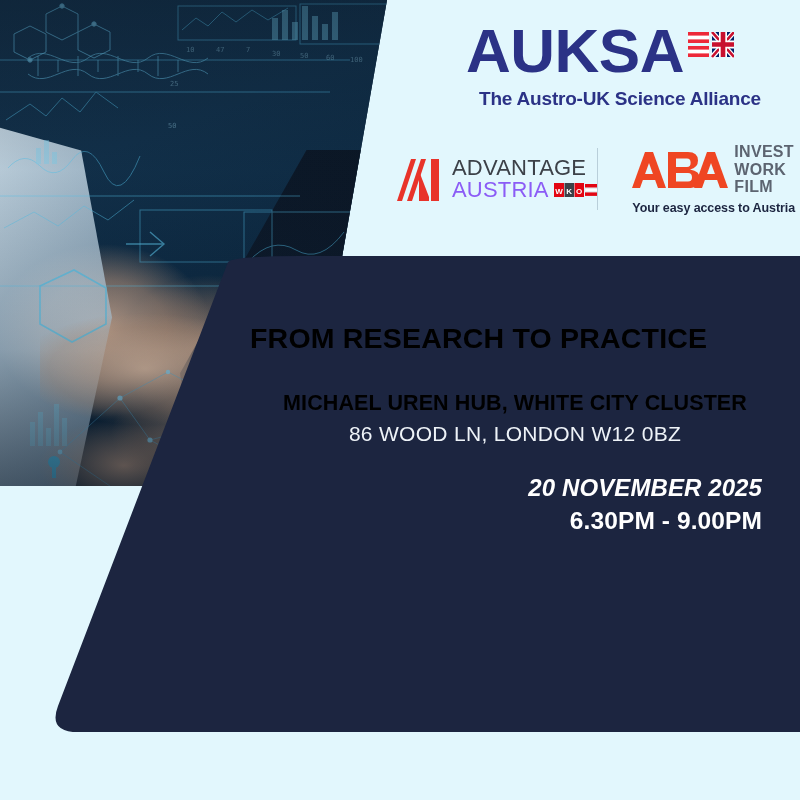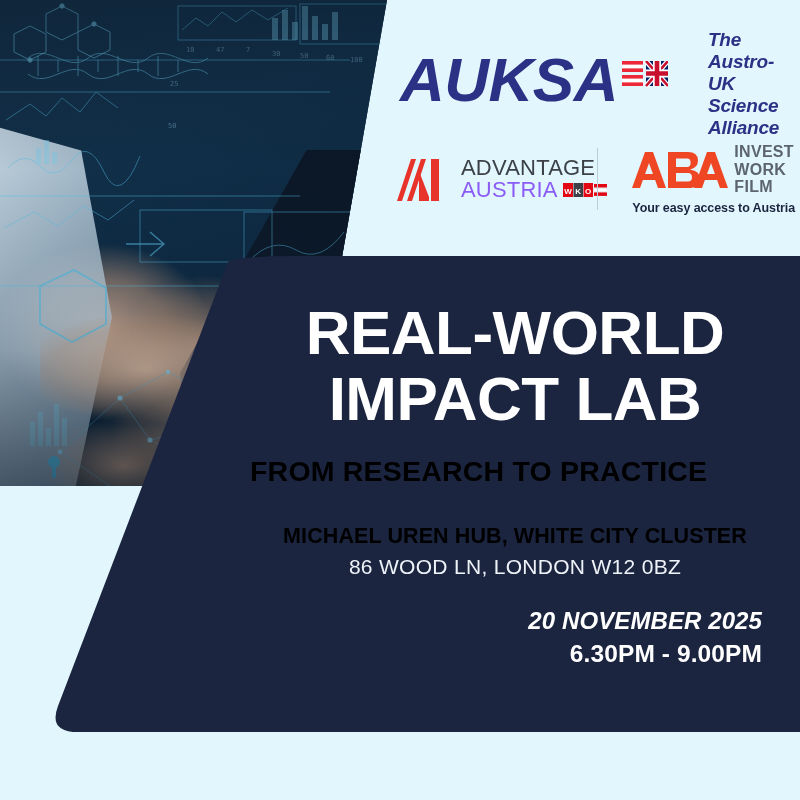--- a/index.html
+++ b/index.html
@@ -72,21 +72,21 @@
     position:absolute; left:0; top:0;
     width:800px; height:800px;
     pointer-events:none;
   }
   .navy-panel svg { display:block; width:800px; height:800px; }
 
   
   .logo-block {
     position:absolute; left:400px; top:22px;
     width:400px;
-    display:flex; flex-direction:row; align-items:center;font-style:italic;
+    display:flex; flex-direction:column; align-items:center;
   }
   .auksa-row {
     display:flex; align-items:flex-start; justify-content:center;
     gap:4px;
   }
   .auksa-word {
     font-size:62px; font-weight:700; letter-spacing:-0.5px;
     color:#2b3286; line-height:.95;
     font-family:"Liberation Sans", sans-serif;
   }
@@ -104,21 +104,21 @@
     position:absolute; left:395px; top:140px;
     width:400px; height:78px;
     display:flex; align-items:center; justify-content:space-between;
   }
   .partner-divider {
     position:absolute; left:597px; top:148px;
     width:1px; height:62px; background:#b9cfda;
   }
 
   
-  .adv { display:flex; align-items:center; gap:20px; }
+  .adv { display:flex; align-items:center; gap:11px; }
   .adv-mark { width:46px; height:44px; flex:none; }
   .adv-mark svg { display:block; width:46px; height:44px; }
   .adv-text { display:flex; flex-direction:column; line-height:1.0; }
   .adv-l1 { font-size:22px; font-weight:400; color:#3c4148; letter-spacing:.2px; }
   .adv-l2row { display:flex; align-items:center; gap:5px; }
   .adv-l2 { font-size:22px; font-weight:400; color:#8b5cf6; letter-spacing:.2px; }
   .wko { width:44px; height:14px; }
   .wko svg { display:block; width:44px; height:14px; }
 
   
@@ -383,24 +383,20 @@
           <span>WORK</span>
           <span>FILM</span>
         </span>
       </span>
       <span class="aba-tag">Your easy access to Austria</span>
     </div>
   </div>
   <div class="partner-divider"></div>
 
   <div class="content">
-    <div class="title">
-      <div>REAL-WORLD</div>
-      <div>IMPACT LAB</div>
-    </div>
     <div class="subtitle">FROM RESEARCH TO PRACTICE</div>
     <div class="venue">
       <div class="venue-line1">MICHAEL UREN HUB, WHITE CITY CLUSTER</div>
       <div class="venue-line2">86 WOOD LN, LONDON W12 0BZ</div>
     </div>
     <div class="datetime">
       <div class="date-line">20 NOVEMBER 2025</div>
       <div class="time-line">6.30PM - 9.00PM</div>
     </div>
   </div>

